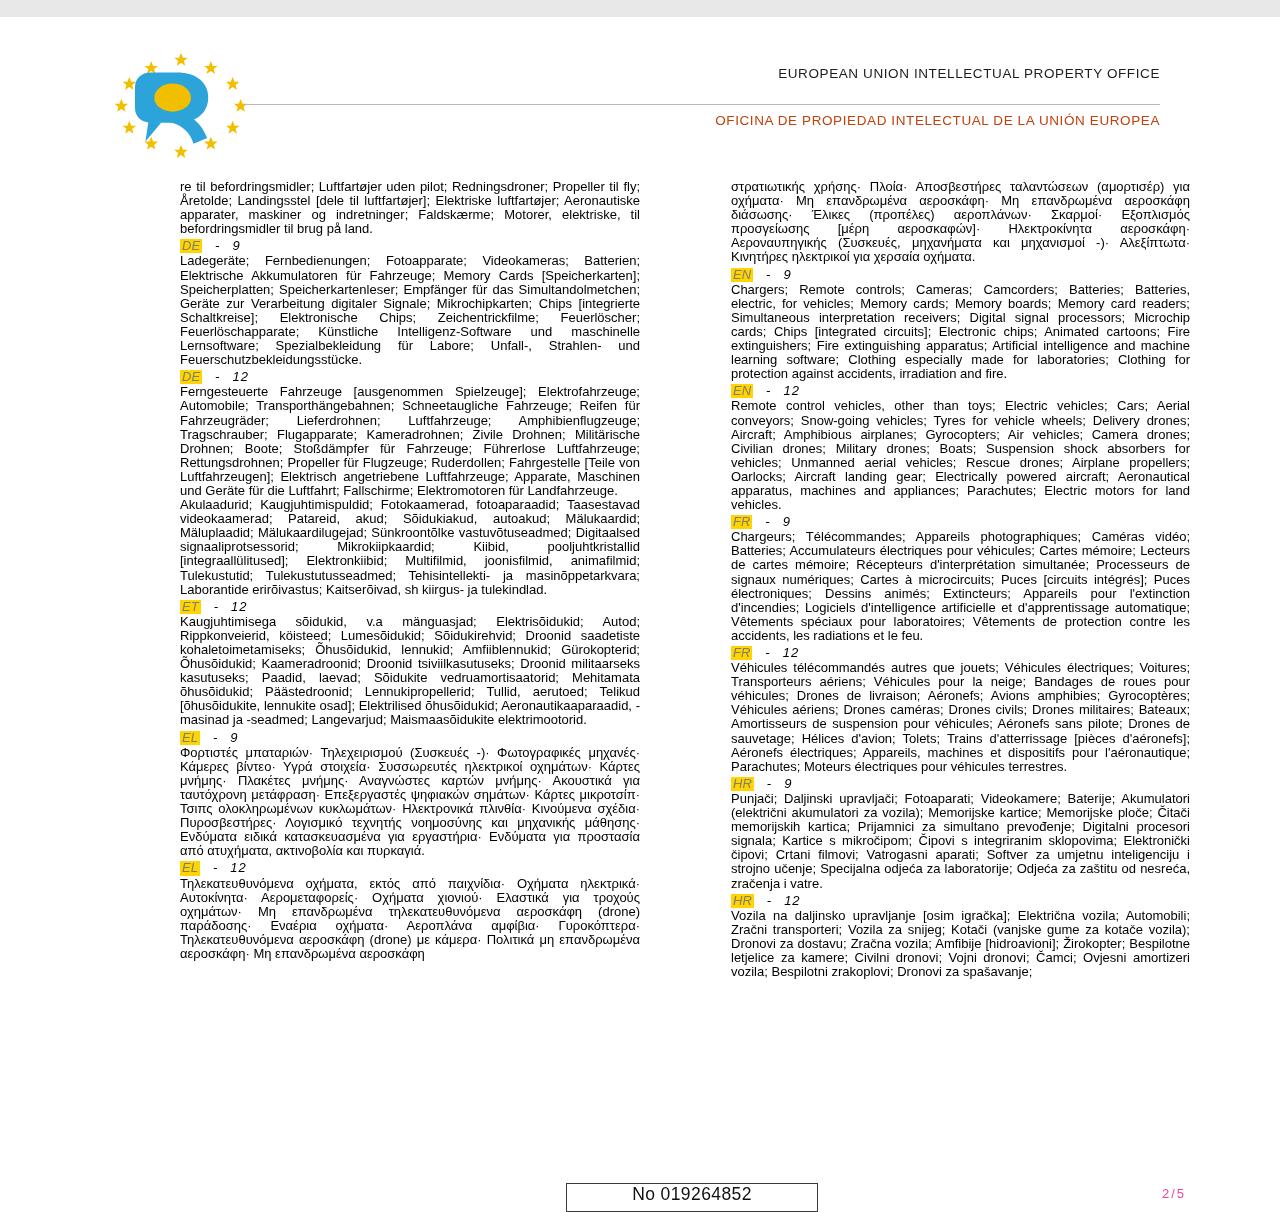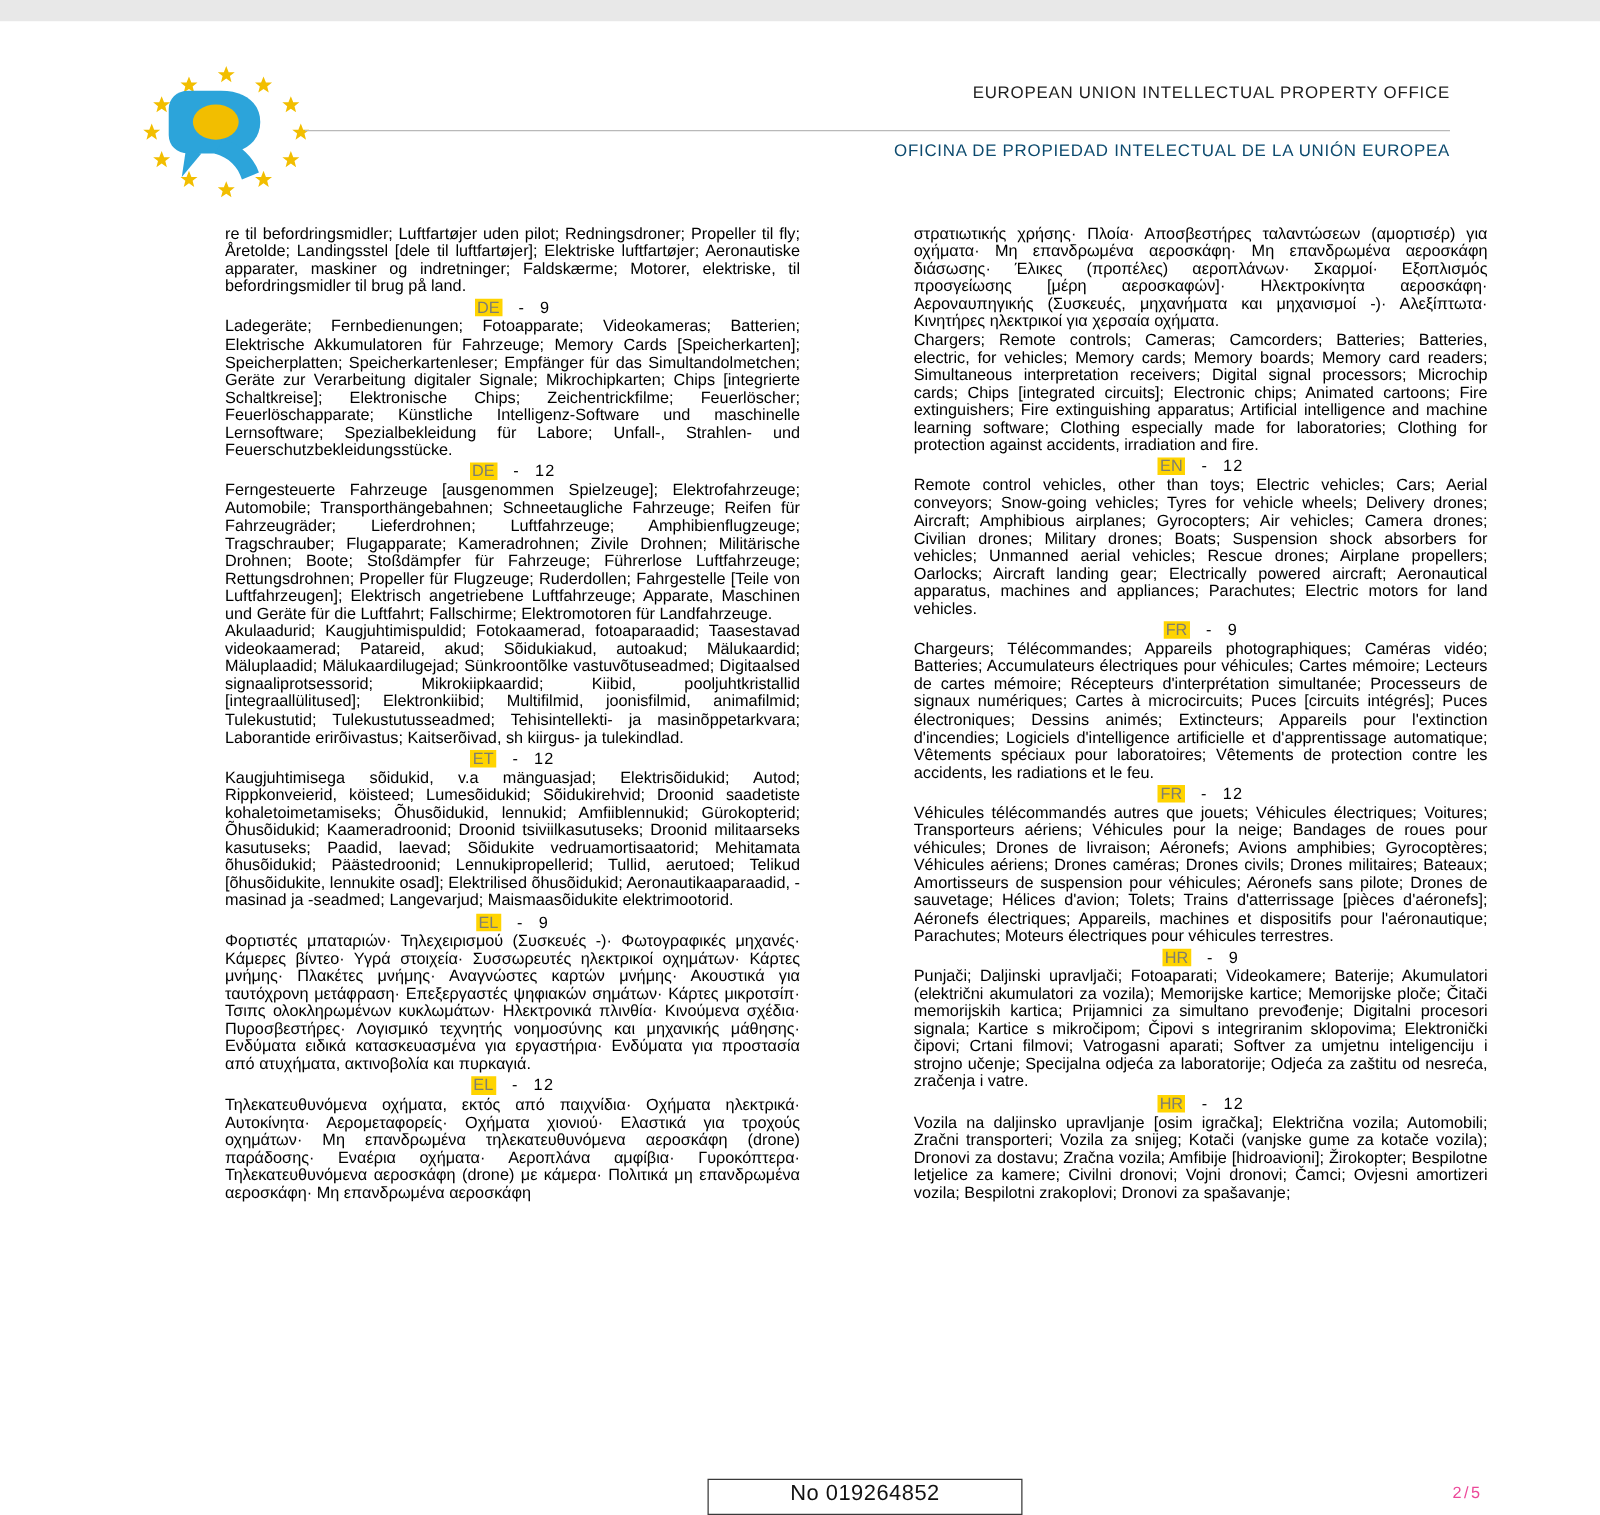--- a/index.html
+++ b/index.html
@@ -5,27 +5,27 @@
   html,body{margin:0;padding:0;background:#e8e8e8;}
   .page{position:relative;width:1280px;height:1198px;background:#ffffff;
         font-family:"Liberation Sans","DejaVu Sans",sans-serif;color:#000;
         overflow:hidden;margin:17px auto;}
   
   .logo{position:absolute;left:113px;top:33px;width:136px;height:112px;}
   .hdr-line1{position:absolute;top:49px;left:400px;right:120px;text-align:right;
              font-size:13.5px;letter-spacing:0.6px;color:#1d1d1d;white-space:nowrap;}
   .hdr-rule{position:absolute;top:87px;left:244px;right:120px;border-top:1px solid #b9b9b9;}
   .hdr-line2{position:absolute;top:96px;left:400px;right:120px;text-align:right;
-             font-size:13.5px;letter-spacing:0.6px;color:#0c4a6e;white-space:nowrap;}
+             font-size:13.5px;letter-spacing:0.6px;color:#c2410c;white-space:nowrap;}
   
   .col{position:absolute;top:163px;font-size:13px;line-height:14.1px;text-align:justify;}
   .col-left{left:180px;width:460px;}
   .col-right{left:731px;width:459px;}
   .goods{margin:0;}
-  .lang-line{margin:3px 0 1px;text-align:center;}
+  .lang-line{margin:3px 0 1px;text-align:left;font-style:italic;}
   .lang-code{display:inline-block;background:#ffd400;color:#7e7e72;padding:0 2px;
              font-size:13px;}
   .lang-dash{display:inline-block;margin:0 13px;}
   .lang-class{display:inline-block;letter-spacing:1px;}
   
   .trademark-no-box{position:absolute;left:566px;top:1166px;width:250px;height:27px;
                     border:1.6px solid #3a3a3a;display:flex;align-items:flex-start;justify-content:center;
                     font-size:17.5px;letter-spacing:0.4px;color:#111;}
   .page-num{position:absolute;right:94px;top:1169px;font-size:13px;letter-spacing:2px;color:#ec4899;}
 </style>
@@ -74,20 +74,21 @@
     <p class="lang-line"><span class="lang-code">ET</span><span class="lang-dash">-</span><span class="lang-class">12</span></p>
     <p class="goods">Kaugjuhtimisega sõidukid, v.a mänguasjad; Elektrisõidukid; Autod; Rippkonveierid, köisteed; Lumesõidukid; Sõidukirehvid; Droonid saadetiste kohaletoimetamiseks; Õhusõidukid, lennukid; Amfiiblennukid; Gürokopterid; Õhusõidukid; Kaameradroonid; Droonid tsiviilkasutuseks; Droonid militaarseks kasutuseks; Paadid, laevad; Sõidukite vedruamortisaatorid; Mehitamata õhusõidukid; Päästedroonid; Lennukipropellerid; Tullid, aerutoed; Telikud [õhusõidukite, lennukite osad]; Elektrilised õhusõidukid; Aeronautikaaparaadid, -masinad ja -seadmed; Langevarjud; Maismaasõidukite elektrimootorid.</p>
     <p class="lang-line"><span class="lang-code">EL</span><span class="lang-dash">-</span><span class="lang-class">9</span></p>
     <p class="goods">Φορτιστές μπαταριών· Τηλεχειρισμού (Συσκευές -)· Φωτογραφικές μηχανές· Κάμερες βίντεο· Υγρά στοιχεία· Συσσωρευτές ηλεκτρικοί οχημάτων· Κάρτες μνήμης· Πλακέτες μνήμης· Αναγνώστες καρτών μνήμης· Ακουστικά για ταυτόχρονη μετάφραση· Επεξεργαστές ψηφιακών σημάτων· Κάρτες μικροτσίπ· Τσιπς ολοκληρωμένων κυκλωμάτων· Ηλεκτρονικά πλινθία· Κινούμενα σχέδια· Πυροσβεστήρες· Λογισμικό τεχνητής νοημοσύνης και μηχανικής μάθησης· Ενδύματα ειδικά κατασκευασμένα για εργαστήρια· Ενδύματα για προστασία από ατυχήματα, ακτινοβολία και πυρκαγιά.</p>
     <p class="lang-line"><span class="lang-code">EL</span><span class="lang-dash">-</span><span class="lang-class">12</span></p>
     <p class="goods">Τηλεκατευθυνόμενα οχήματα, εκτός από παιχνίδια· Οχήματα ηλεκτρικά· Αυτοκίνητα· Αερομεταφορείς· Οχήματα χιονιού· Ελαστικά για τροχούς οχημάτων· Μη επανδρωμένα τηλεκατευθυνόμενα αεροσκάφη (drone) παράδοσης· Εναέρια οχήματα· Αεροπλάνα αμφίβια· Γυροκόπτερα· Τηλεκατευθυνόμενα αεροσκάφη (drone) με κάμερα· Πολιτικά μη επανδρωμένα αεροσκάφη· Μη επανδρωμένα αεροσκάφη</p>
   </div>
 
   <div class="col col-right">
     <p class="goods">στρατιωτικής χρήσης· Πλοία· Αποσβεστήρες ταλαντώσεων (αμορτισέρ) για οχήματα· Μη επανδρωμένα αεροσκάφη· Μη επανδρωμένα αεροσκάφη διάσωσης· Έλικες (προπέλες) αεροπλάνων· Σκαρμοί· Εξοπλισμός προσγείωσης [μέρη αεροσκαφών]· Ηλεκτροκίνητα αεροσκάφη· Αεροναυπηγικής (Συσκευές, μηχανήματα και μηχανισμοί -)· Αλεξίπτωτα· Κινητήρες ηλεκτρικοί για χερσαία οχήματα.</p>
+    <p class="lang-line"><span class="lang-code">EN</span><span class="lang-dash">-</span><span class="lang-class">9</span></p>
     <p class="goods">Chargers; Remote controls; Cameras; Camcorders; Batteries; Batteries, electric, for vehicles; Memory cards; Memory boards; Memory card readers; Simultaneous interpretation receivers; Digital signal processors; Microchip cards; Chips [integrated circuits]; Electronic chips; Animated cartoons; Fire extinguishers; Fire extinguishing apparatus; Artificial intelligence and machine learning software; Clothing especially made for laboratories; Clothing for protection against accidents, irradiation and fire.</p>
     <p class="lang-line"><span class="lang-code">EN</span><span class="lang-dash">-</span><span class="lang-class">12</span></p>
     <p class="goods">Remote control vehicles, other than toys; Electric vehicles; Cars; Aerial conveyors; Snow-going vehicles; Tyres for vehicle wheels; Delivery drones; Aircraft; Amphibious airplanes; Gyrocopters; Air vehicles; Camera drones; Civilian drones; Military drones; Boats; Suspension shock absorbers for vehicles; Unmanned aerial vehicles; Rescue drones; Airplane propellers; Oarlocks; Aircraft landing gear; Electrically powered aircraft; Aeronautical apparatus, machines and appliances; Parachutes; Electric motors for land vehicles.</p>
     <p class="lang-line"><span class="lang-code">FR</span><span class="lang-dash">-</span><span class="lang-class">9</span></p>
     <p class="goods">Chargeurs; Télécommandes; Appareils photographiques; Caméras vidéo; Batteries; Accumulateurs électriques pour véhicules; Cartes mémoire; Lecteurs de cartes mémoire; Récepteurs d'interprétation simultanée; Processeurs de signaux numériques; Cartes à microcircuits; Puces [circuits intégrés]; Puces électroniques; Dessins animés; Extincteurs; Appareils pour l'extinction d'incendies; Logiciels d'intelligence artificielle et d'apprentissage automatique; Vêtements spéciaux pour laboratoires; Vêtements de protection contre les accidents, les radiations et le feu.</p>
     <p class="lang-line"><span class="lang-code">FR</span><span class="lang-dash">-</span><span class="lang-class">12</span></p>
     <p class="goods">Véhicules télécommandés autres que jouets; Véhicules électriques; Voitures; Transporteurs aériens; Véhicules pour la neige; Bandages de roues pour véhicules; Drones de livraison; Aéronefs; Avions amphibies; Gyrocoptères; Véhicules aériens; Drones caméras; Drones civils; Drones militaires; Bateaux; Amortisseurs de suspension pour véhicules; Aéronefs sans pilote; Drones de sauvetage; Hélices d'avion; Tolets; Trains d'atterrissage [pièces d'aéronefs]; Aéronefs électriques; Appareils, machines et dispositifs pour l'aéronautique; Parachutes; Moteurs électriques pour véhicules terrestres.</p>
     <p class="lang-line"><span class="lang-code">HR</span><span class="lang-dash">-</span><span class="lang-class">9</span></p>
     <p class="goods">Punjači; Daljinski upravljači; Fotoaparati; Videokamere; Baterije; Akumulatori (električni akumulatori za vozila); Memorijske kartice; Memorijske ploče; Čitači memorijskih kartica; Prijamnici za simultano prevođenje; Digitalni procesori signala; Kartice s mikročipom; Čipovi s integriranim sklopovima; Elektronički čipovi; Crtani filmovi; Vatrogasni aparati; Softver za umjetnu inteligenciju i strojno učenje; Specijalna odjeća za laboratorije; Odjeća za zaštitu od nesreća, zračenja i vatre.</p>
     <p class="lang-line"><span class="lang-code">HR</span><span class="lang-dash">-</span><span class="lang-class">12</span></p>

